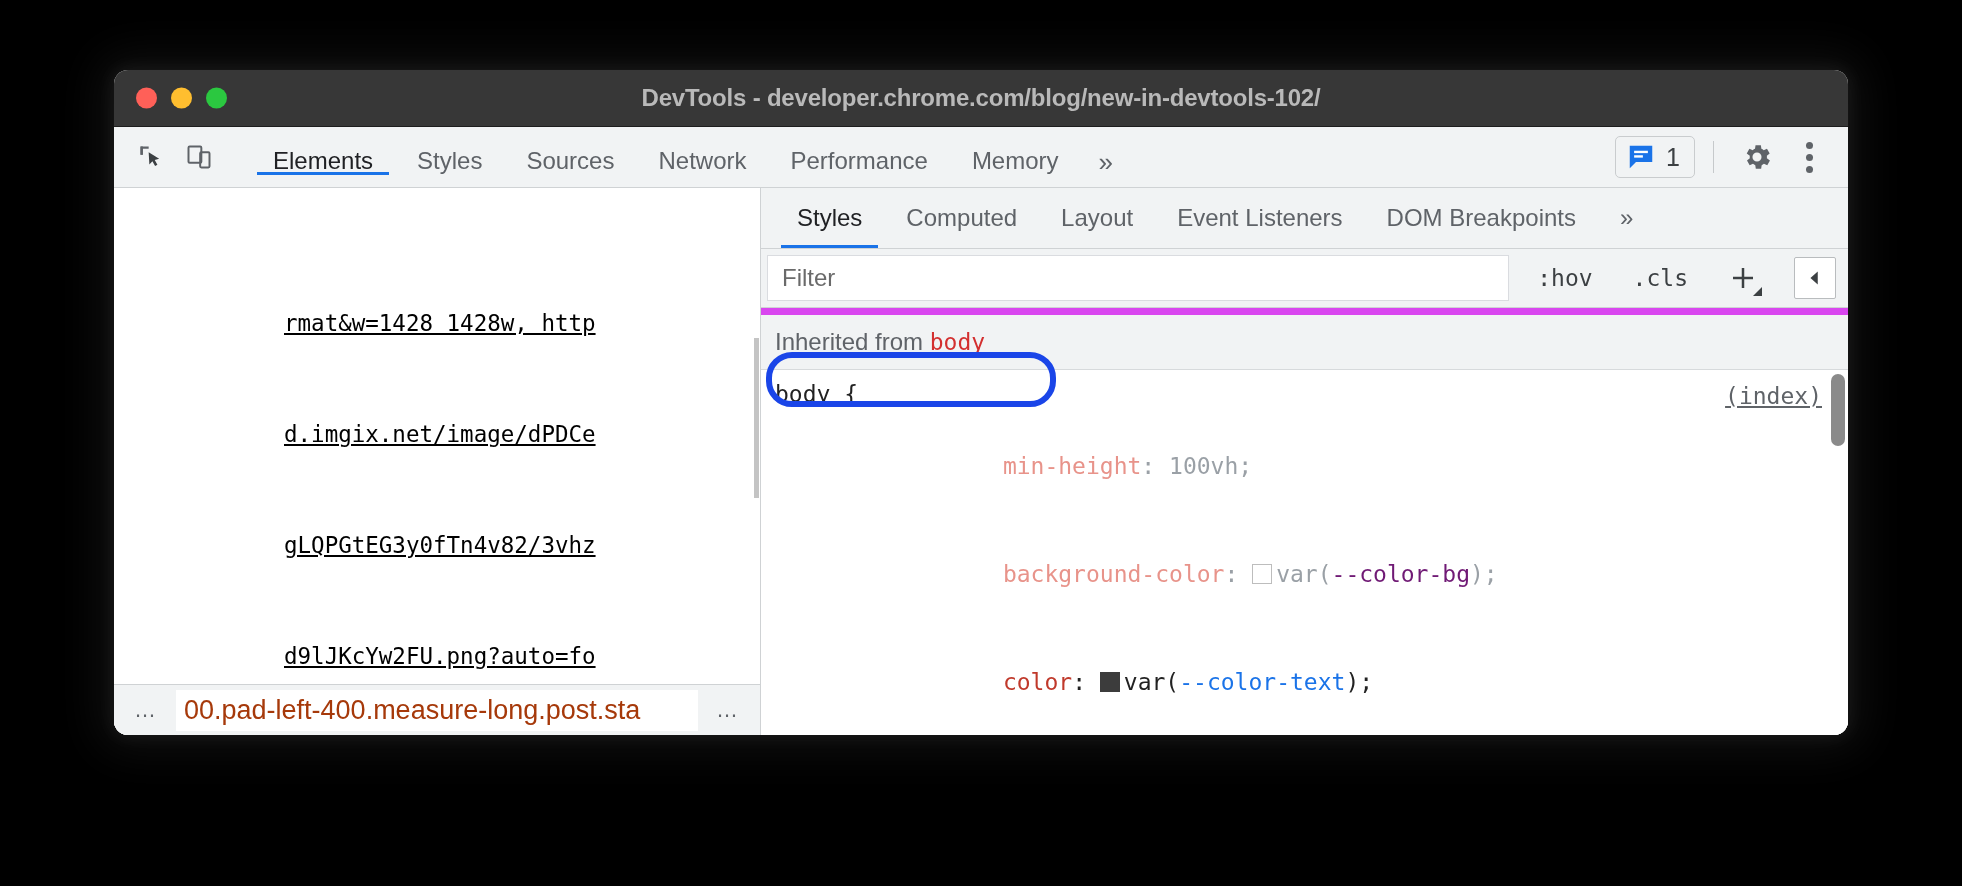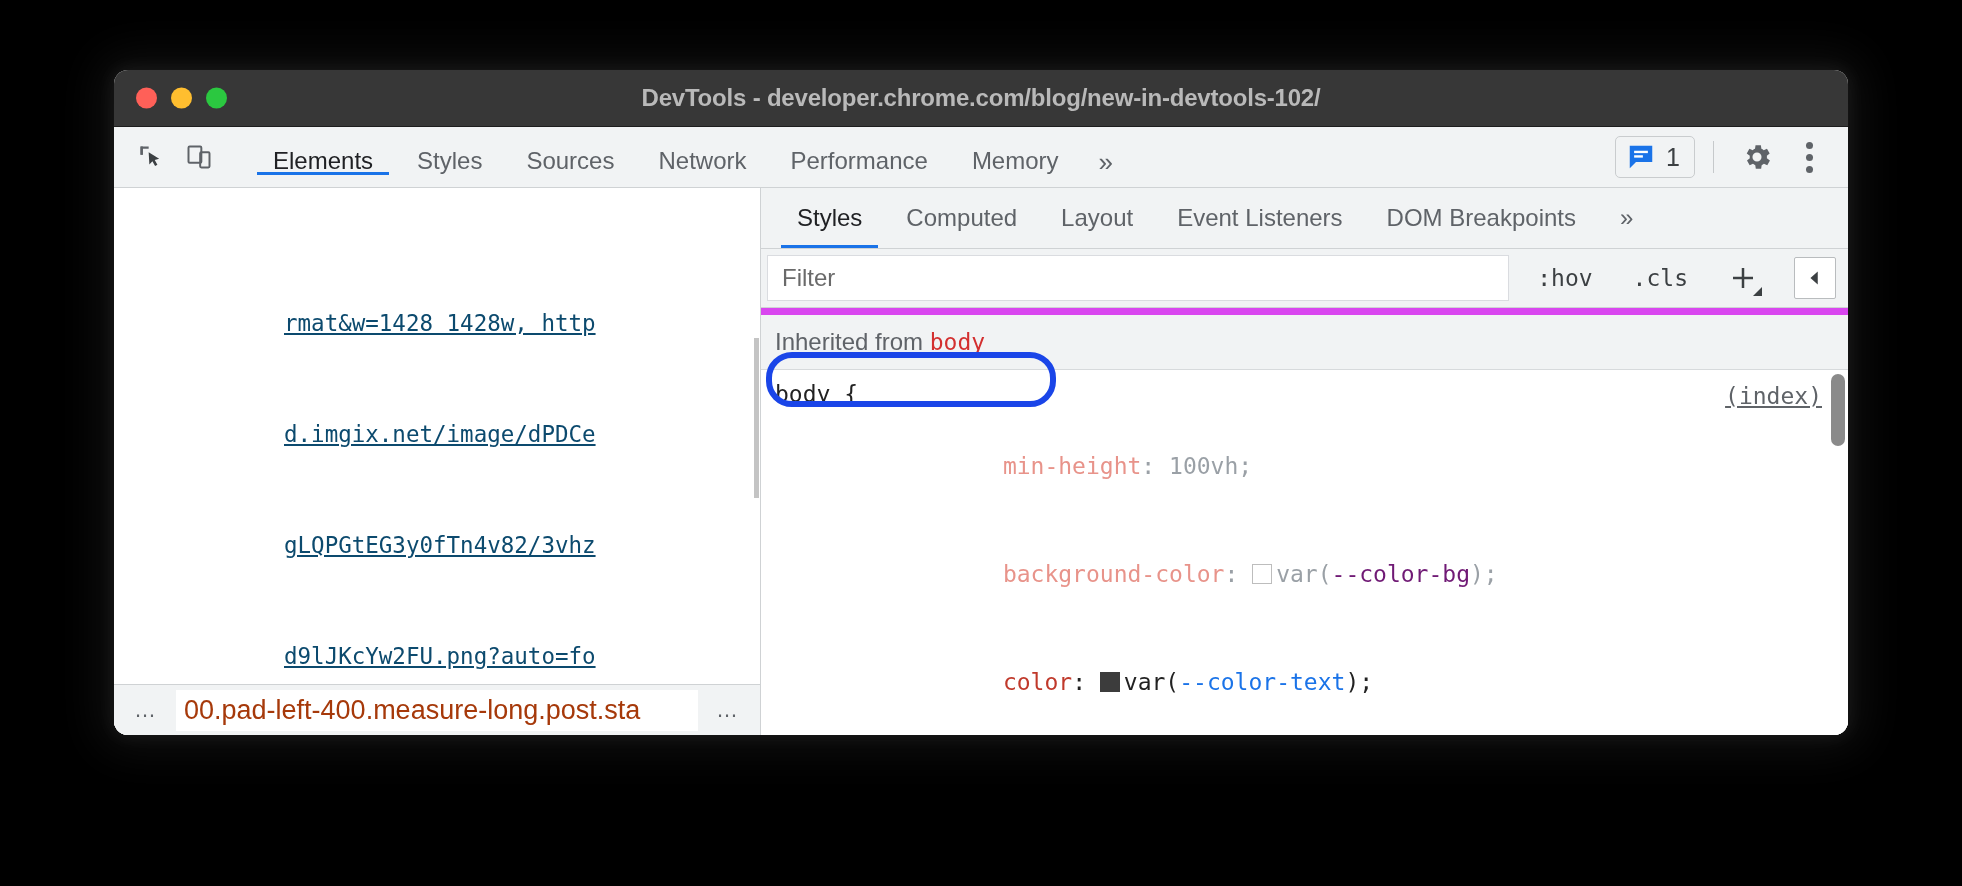--- a/index.html
+++ b/index.html
@@ -212,21 +212,21 @@
   .dom-row {
     position: relative;
     padding-left: 56px;
     color: #222;
   }
   .url-line {
     padding-left: 170px;
     color: #1a1aa6;
   }
   .lnk {
-    color: #0c4a6e;
+    color: #000000;
     text-decoration: underline;
   }
 
   
   .crumbs {
     height: 50px;
     min-height: 50px;
     background: #f1f3f4;
     border-top: 1px solid #cfd2d4;
     display: flex;

